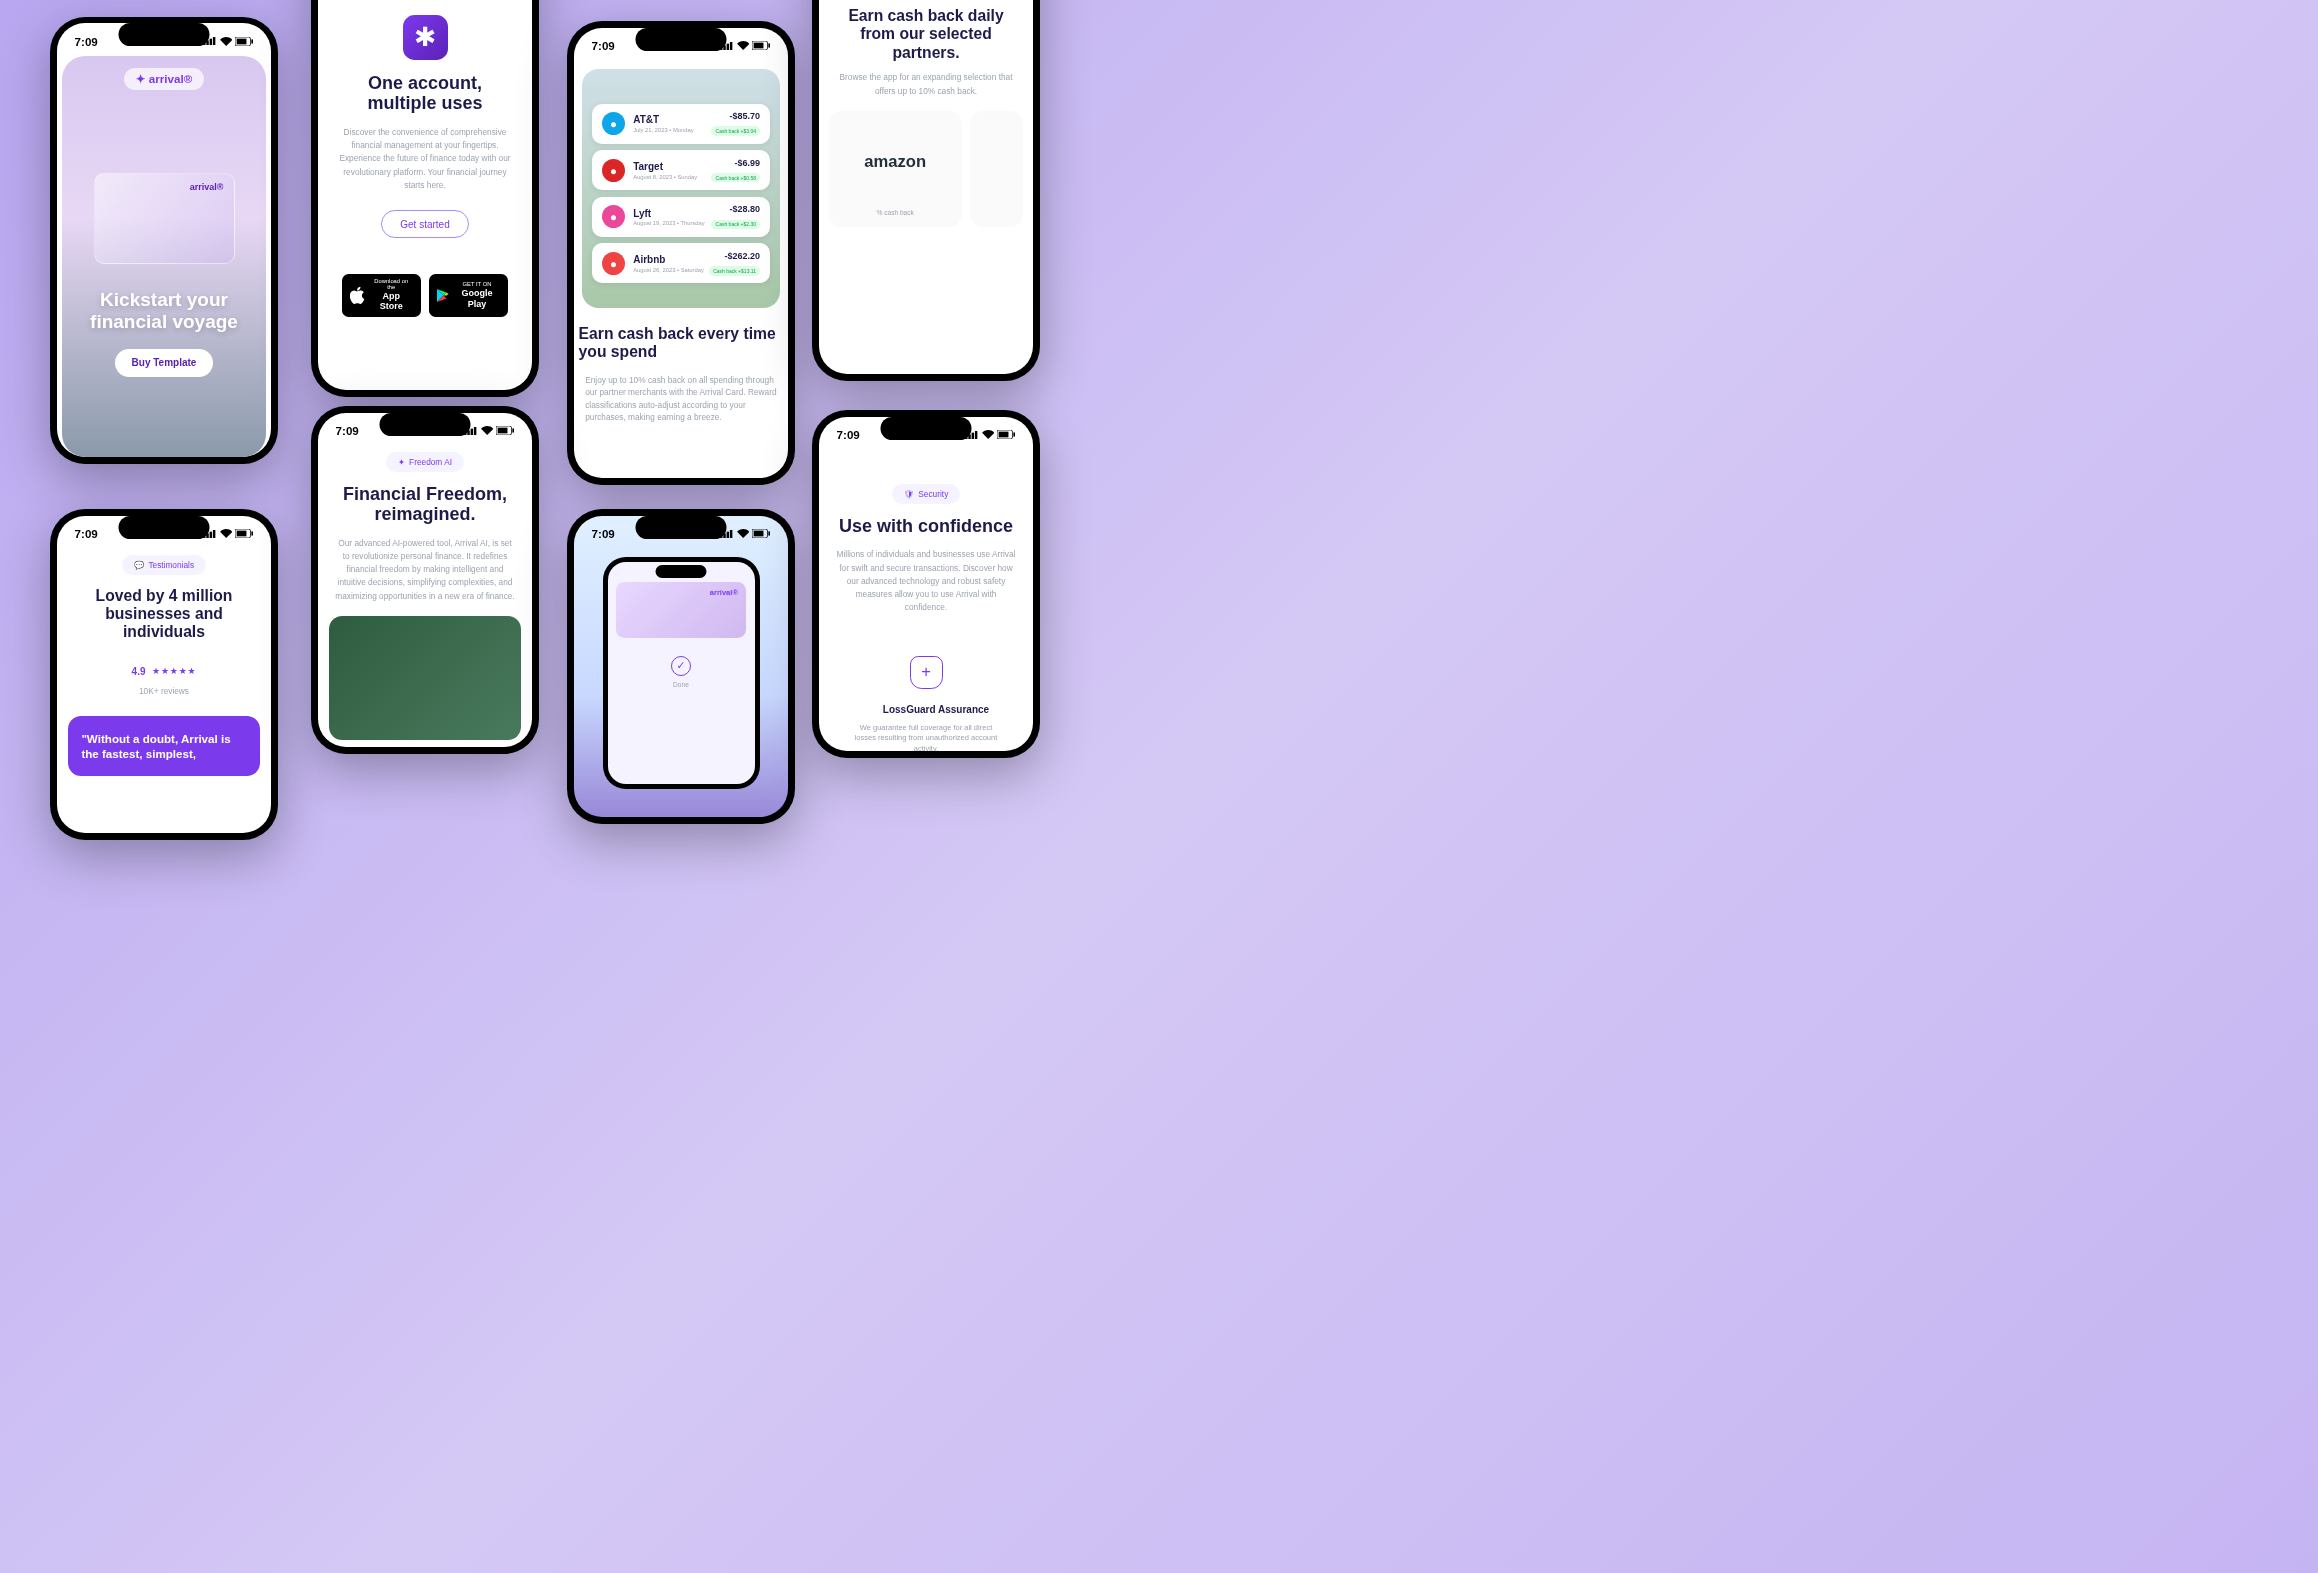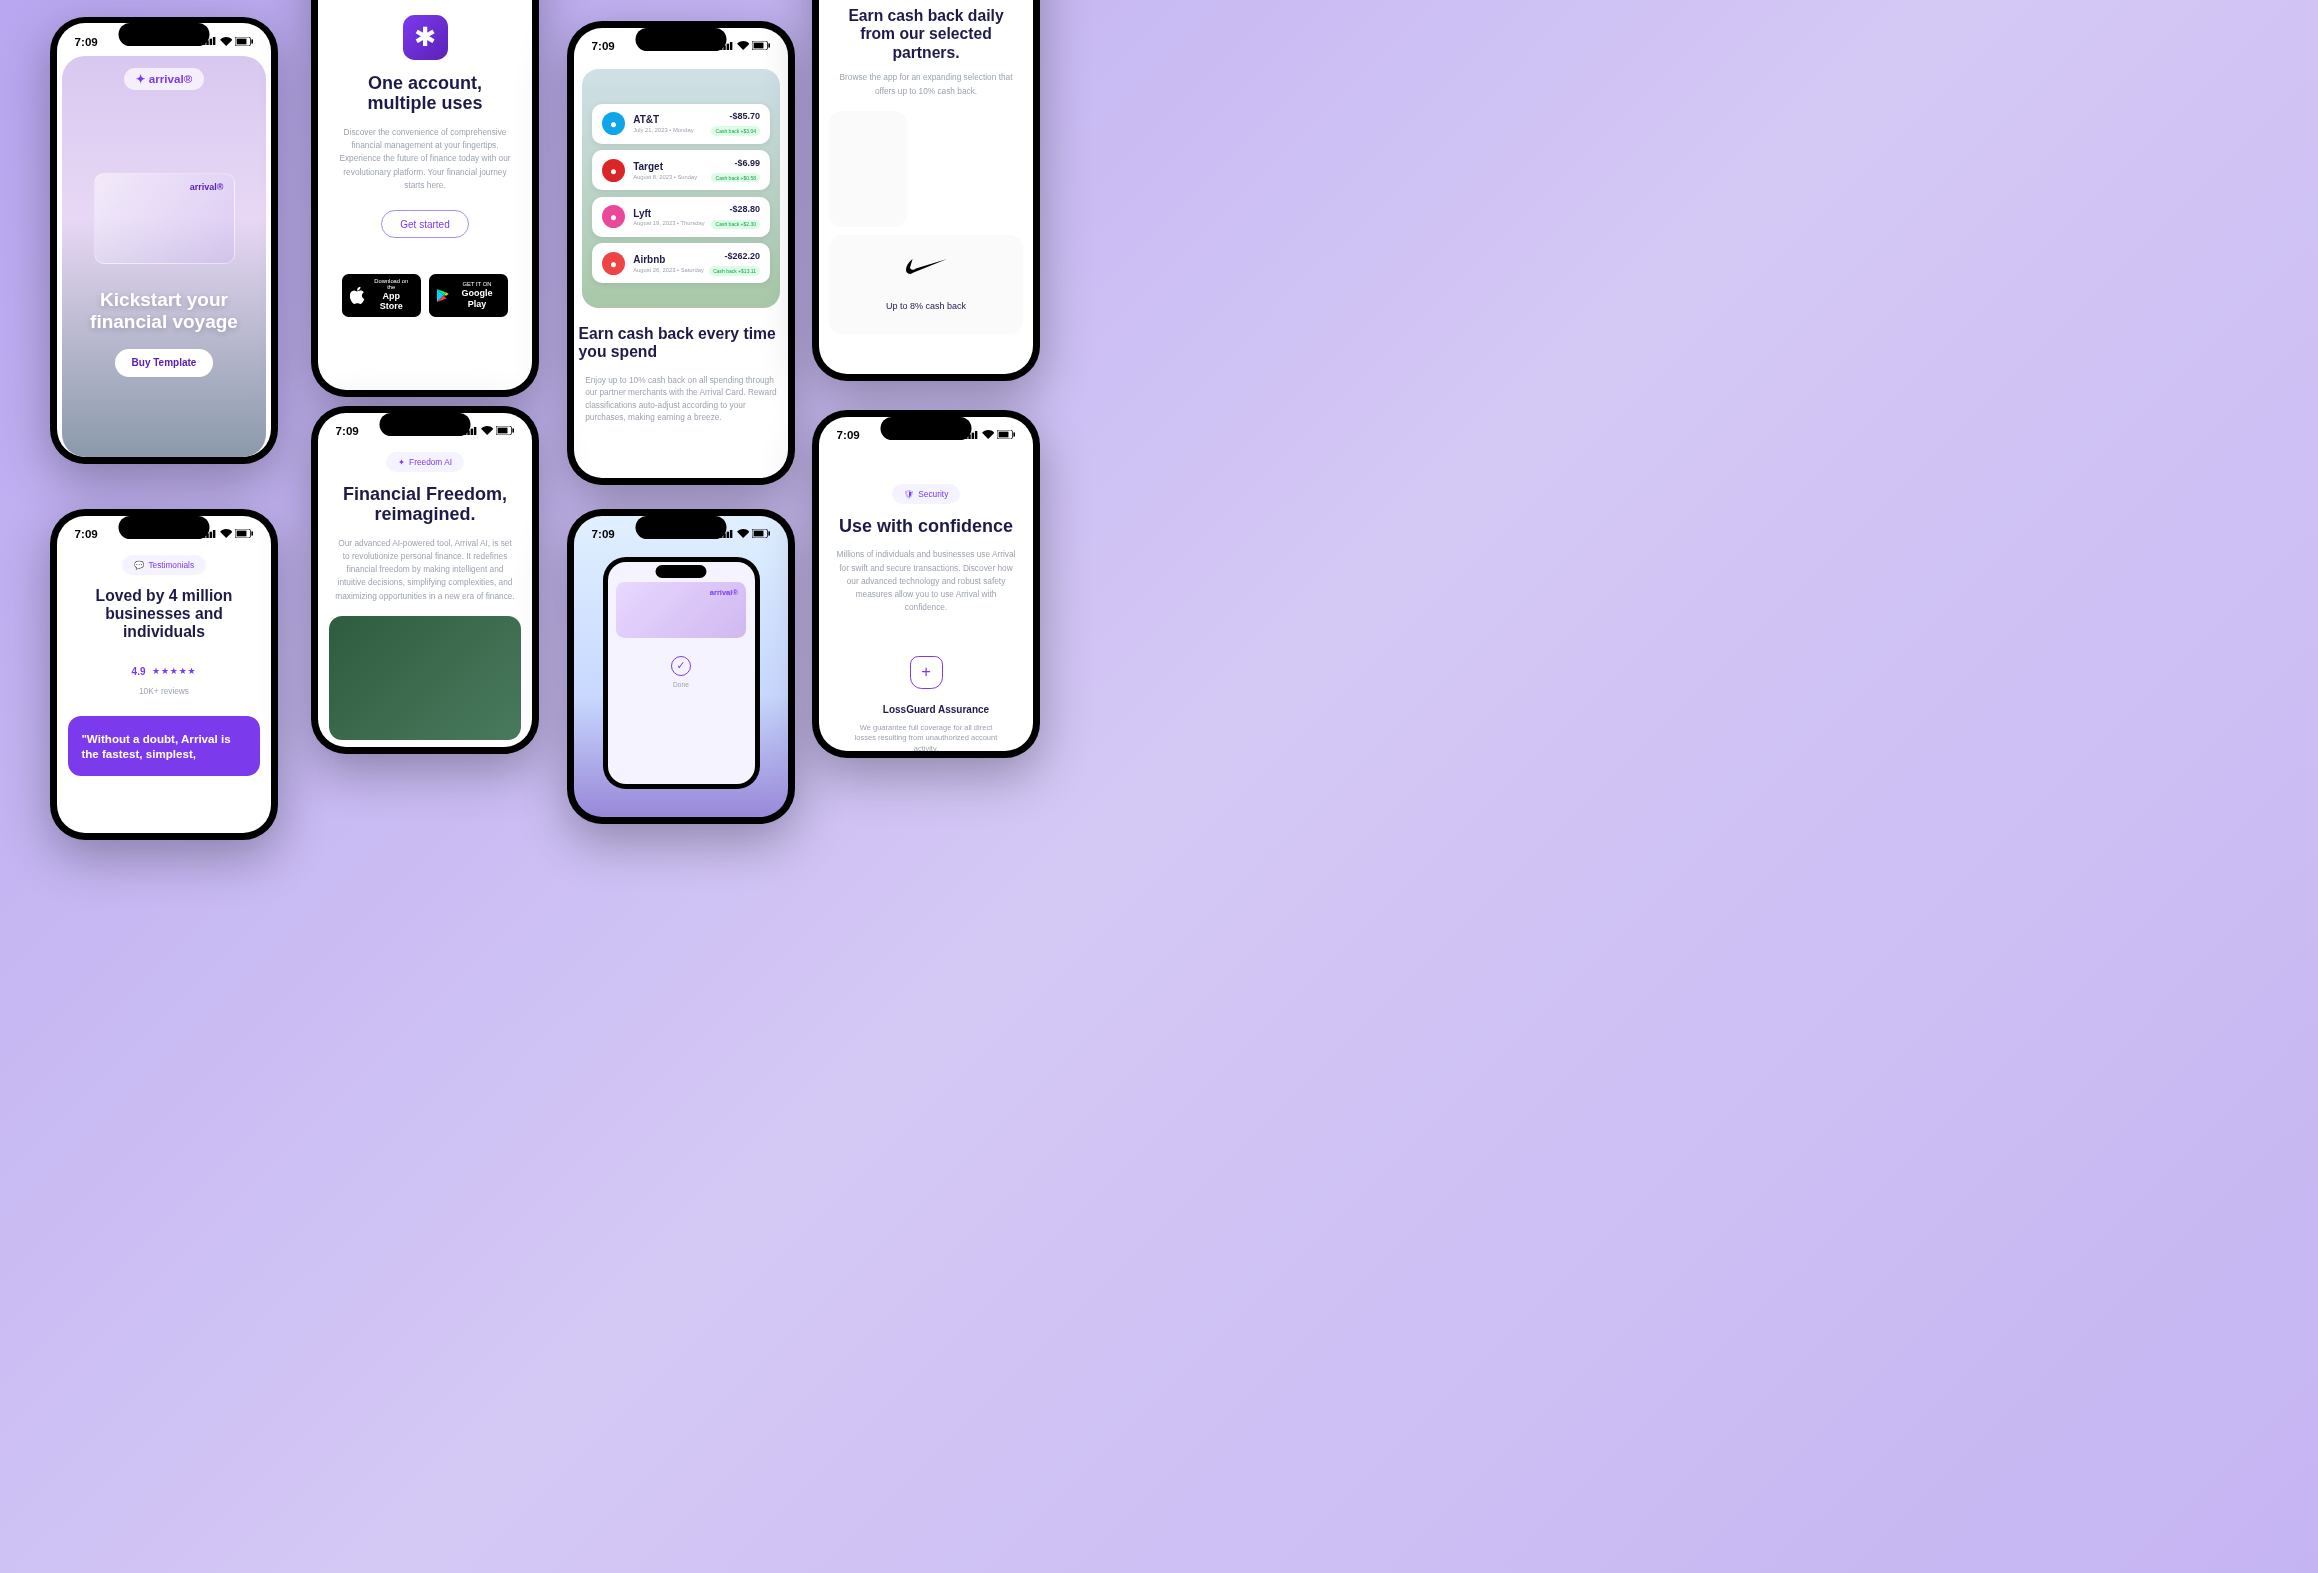--- a/index.html
+++ b/index.html
@@ -199,27 +199,25 @@
   </div>
 </div>
 
 <div class="phone p4">
 
   <div class="phone-screen">
     <div style="height:99px"></div>
     <div class="partners-title">Earn cash back daily from our selected partners.</div>
     <div class="body-gray" style="text-align:center;padding:8.3px 16.6px 0">Browse the app for an expanding selection that offers up to 10% cash back.</div>
     <div class="partner-grid">
+      <div class="partner-card">
+        <div style="font-size:16.6px;font-weight:700;color:#232f3e;margin-bottom:auto;margin-top:41px">amazon</div>
+        <div class="partner-name">% cash back</div>
+      </div>
       <div class="partner-card" style="flex:0.4"></div>
-    </div>
-    <div class="nike-card">
-      <svg width="41" height="15" viewBox="0 0 50 18">
-          <path d="M5 18c-3 0-5-2-5-5 0-4 3-9 8-13l-3 10c0 2 1 3 3 3 1 0 3-1 5-2L50 0 10 16c-2 1-4 2-5 2z" fill="#000"></path>
-        </svg>
-      <div style="font-size:9px;color:#1e1b4b;font-weight:500">Up to 8% cash back</div>
     </div>
   </div>
 </div>
 
 <div class="phone p5">
   <div class="notch"></div>
   <div class="phone-screen">
     <div class="status-bar">
         <span>7:09</span>
         <span class="status-right">

